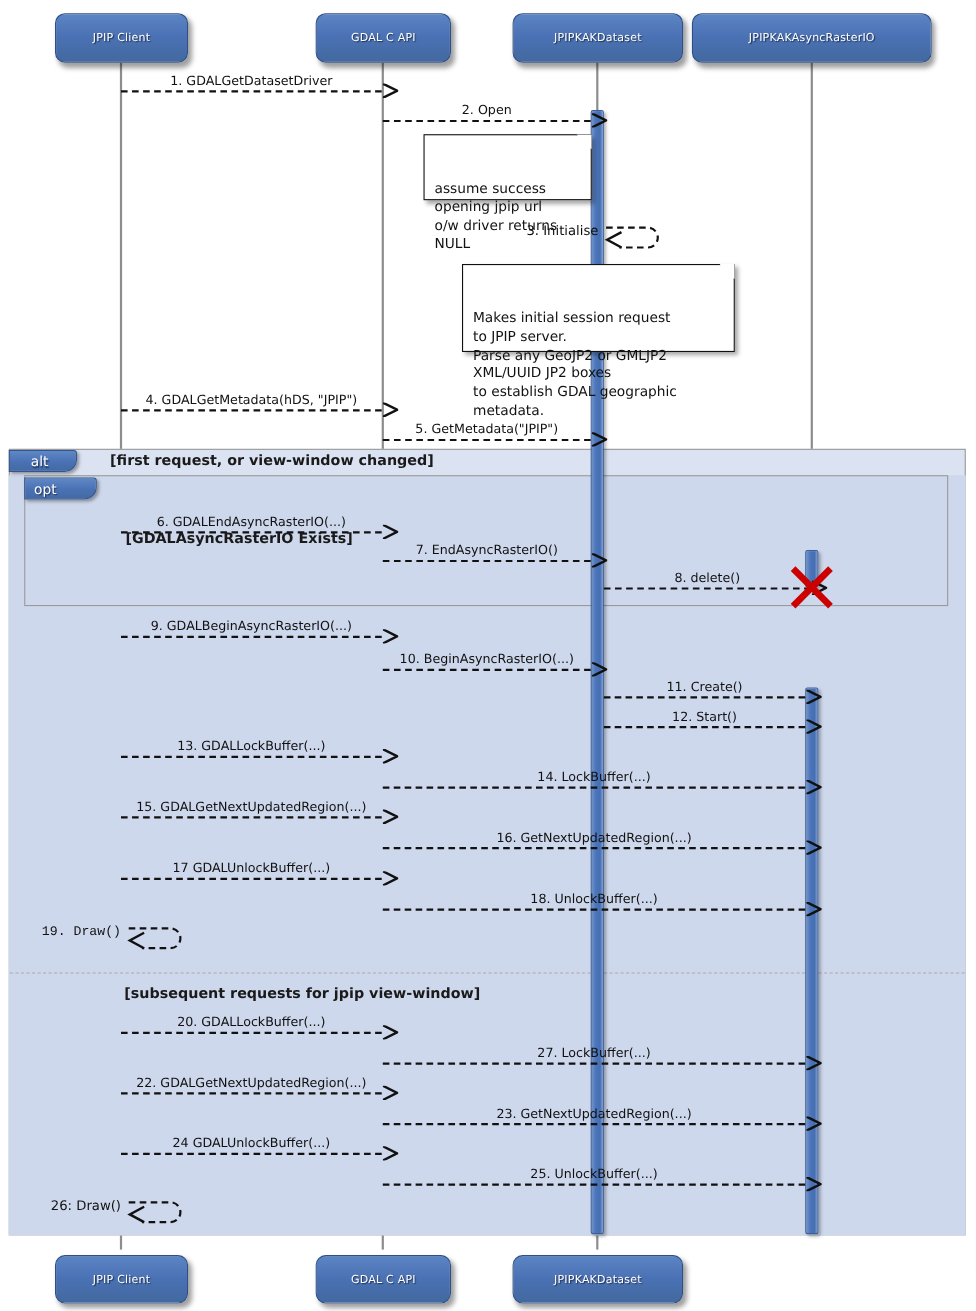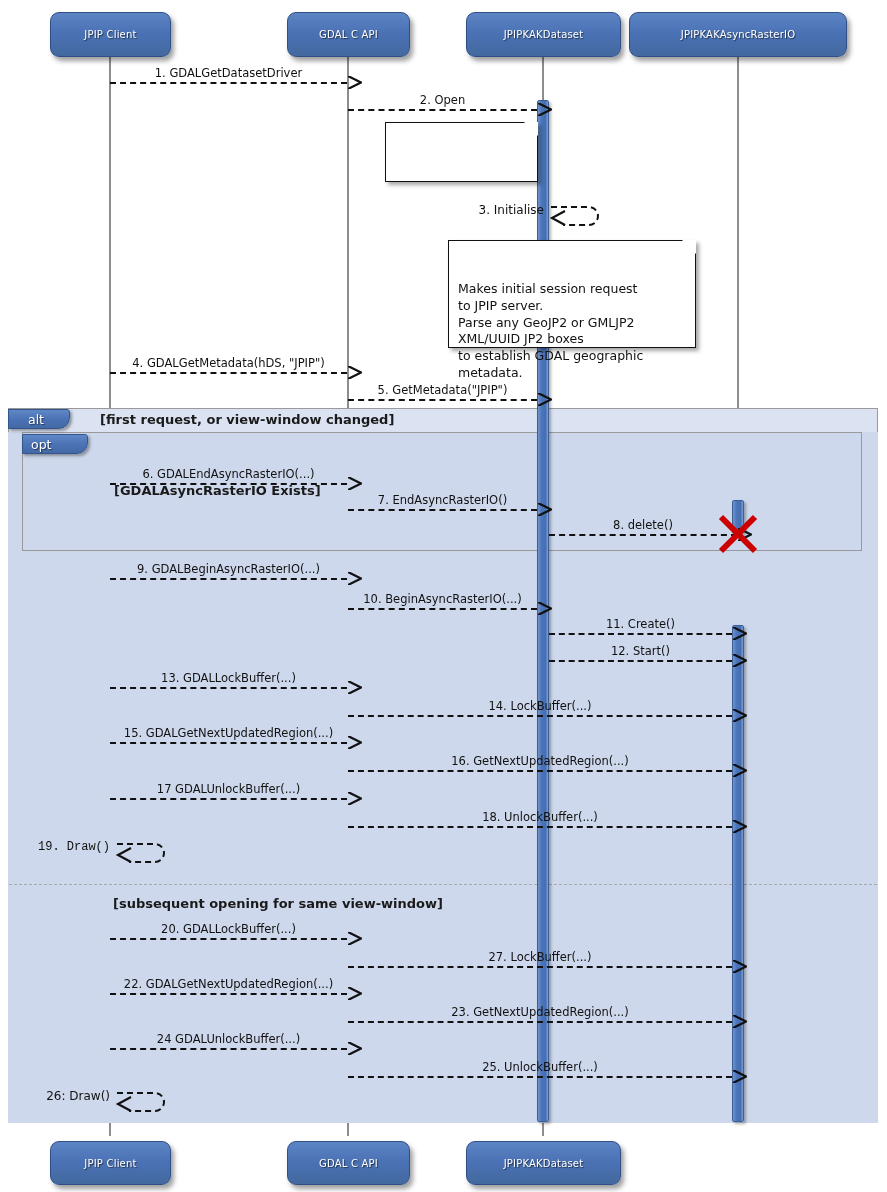--- a/index.html
+++ b/index.html
@@ -143,21 +143,21 @@
   <div class="frag-tab" style="left:8px;top:409px;width:62px;justify-content:center;">
     <span>alt</span>
   </div>
   <div class="frag-cond" style="left:100px;top:412px;">[first request, or view-window changed]</div>
 
   <div class="frag-tab" style="left:22px;top:434px;width:66px;">
     <span>opt</span>
   </div>
   <div class="frag-cond" style="left:114px;top:437px;margin-top:46px;">[GDALAsyncRasterIO Exists]</div>
 
-  <div class="frag-cond" style="left:113px;top:896px;">[subsequent opening for same view-window]</div>
+  <div class="frag-cond" style="left:113px;top:896px;">[subsequent requests for jpip view-window]</div>
 
   <div class="lifeline" style="left:109px;top:57px;height:1079px;"></div>
   <div class="lifeline" style="left:347px;top:57px;height:1079px;"></div>
   <div class="lifeline" style="left:542px;top:57px;height:1079px;"></div>
   <div class="lifeline" style="left:737px;top:57px;height:476px;"></div>
 
   <div class="activation" style="left:537px;top:100px;height:1022px;"></div>
   <div class="activation" style="left:732px;top:500px;height:34px;"></div>
   <div class="activation" style="left:732px;top:625px;height:497px;"></div>
 
@@ -439,23 +439,26 @@
   <div class="selfmsg" style="left:115px;top:1090px;">
     <div class="label">26: Draw()</div>
     <svg width="60" height="26" viewBox="0 0 60 26">
       <path d="M2 3 L40 3 A9 9 0 0 1 40 21 L14 21" fill="none" stroke="#111" stroke-width="2" stroke-dasharray="6,4"></path>
       <path d="M16 14 L3 21 L16 28" fill="none" stroke="#111" stroke-width="2.2" transform="translate(0,-7)"></path>
     </svg>
   </div>
 
   <div class="note" style="left:385px;top:122px;width:153px;height:60px;">
     <div class="foldmask"></div>
-  </div>
-
-  <div class="note" style="left:420px;top:240px;width:248px;height:108px;margin-left:28px;">
+    <span>assume success
+opening jpip url
+o/w driver returns NULL</span>
+  </div>
+
+  <div class="note" style="left:420px;top:240px;width:248px;height:80px;">
     <div class="foldmask"></div>
     <span>Makes initial session request
 to JPIP server.
 Parse any GeoJP2 or GMLJP2
 XML/UUID JP2 boxes
 to establish GDAL geographic metadata.</span>
   </div>
 
 </div>
 

